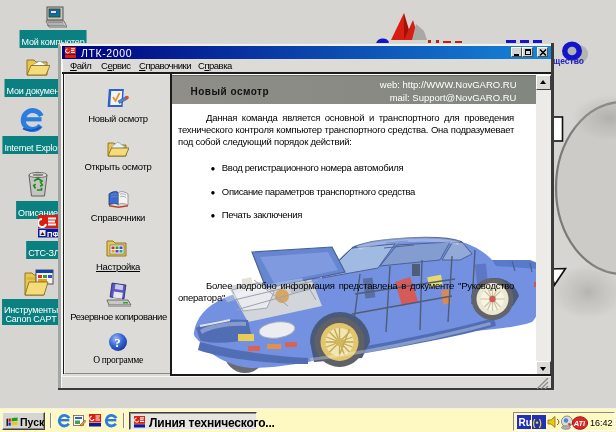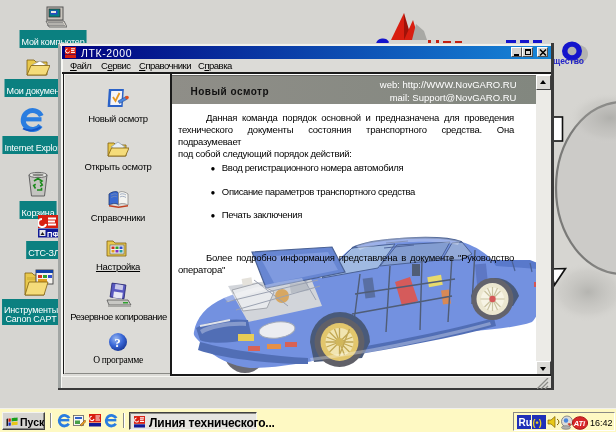--- a/index.html
+++ b/index.html
@@ -64,21 +64,21 @@
   <path d="M3 21.5 C8 24.5 16 24 20.5 20" stroke="#1456c8" stroke-width="2" fill="none"></path>
 </svg>
 <div class="lbl" style="left:36px;top:136px">Internet Explorer</div>
 
 <svg class="abs" style="left:25px;top:171px" width="26" height="27" viewBox="0 0 26 27">
   <path d="M4 4 L22 4 L19.5 25 L6.5 25 Z" fill="#c4c4c0" stroke="#606060" stroke-width="1"></path>
   <ellipse cx="13" cy="4" rx="9" ry="2.6" fill="#e8e8e4" stroke="#606060" stroke-width="0.9"></ellipse>
   <ellipse cx="13" cy="4" rx="5.5" ry="1.4" fill="#8a8a86"></ellipse>
   <path d="M9 10 l4 -2.5 4 2.5 -1.5 1 1.8 3 -2.2 1.2 M10.5 17.5 l-1.8 -3 2 -1.2 M12 19 l4.5 0 0 -2.2" stroke="#1a8a1a" stroke-width="1.6" fill="none"></path>
 </svg>
-<div class="lbl" style="left:38px;top:201px">Корзина</div>
+<div class="lbl" style="left:38px;top:201px">Описание</div>
 
 <svg class="abs" style="left:38px;top:215px" width="24" height="23" viewBox="0 0 24 23">
   <rect x="0" y="0" width="24" height="13" fill="#d81e10"></rect>
   <path d="M4 4 a4 4 0 1 0 4 5 M10 3.5 h8 M10 6.5 h7 M10 9.5 h8" stroke="#fff" stroke-width="2" fill="none"></path>
   <rect x="0" y="13.5" width="24" height="9" fill="#101a96"></rect>
   <rect x="1.5" y="15" width="6" height="6" fill="#e8e8e8"></rect>
   <path d="M2.5 20 l2 -3 2 3 Z" fill="#202020"></path>
   <text x="9" y="21.5" font-size="7.5" font-weight="bold" fill="#fff" font-family="Liberation Sans">ПФ</text>
 </svg>
 <div class="lbl" style="left:50px;top:241px">СТС-ЗЛ-01</div>
@@ -275,31 +275,31 @@
         </g>
       </g>
     </svg>
 
     <div class="abs" style="left:0;top:1px;width:364px;height:29px;background:linear-gradient(90deg,#8f8e88,#82877f);border-top:1px solid #6a6a66;">
       <div class="abs" style="left:19px;top:9.5px;font-size:10px;letter-spacing:0.5px;font-weight:bold;color:#111;">Новый осмотр</div>
       <div class="abs" style="right:19px;top:2px;font-size:9.5px;color:#fff;text-align:right;line-height:13px;">web: http://WWW.NovGARO.RU<br>mail: Support@NovGARO.RU</div>
     </div>
 
     <div class="abs" style="left:6.5px;top:38px;width:336px;font-size:9.5px;letter-spacing:-0.25px;line-height:12px;color:#000;">
-      <div style="text-align:justify;text-align-last:justify;text-indent:28px;">Данная команда порядок основной и предназначена для проведения</div>
-      <div style="text-align:justify;text-align-last:justify;">технического документы состояния транспортного средства. Она подразумевает</div>
+      <div style="text-align:justify;text-align-last:justify;text-indent:28px;">Данная команда является основной и транспортного для проведения</div>
+      <div style="text-align:justify;text-align-last:justify;">технического контроля компьютер транспортного средства. Она подразумевает</div>
       <div>под собой следующий порядок действий:</div>
     </div>
     <div class="abs" style="left:39px;top:83px;font-size:9.5px;letter-spacing:-0.35px;color:#000;line-height:22.5px;">
       <div><span style="font-size:8px;">●</span>&nbsp;&nbsp;&nbsp;Ввод регистрационного номера автомобиля</div>
       <div><span style="font-size:8px;">●</span>&nbsp;&nbsp;&nbsp;Описание параметров транспортного средства</div>
       <div><span style="font-size:8px;">●</span>&nbsp;&nbsp;&nbsp;Печать заключения</div>
     </div>
     <div class="abs" style="left:6.5px;top:178px;width:336px;font-size:9.5px;letter-spacing:-0.25px;line-height:12px;color:#000;">
-      <div style="text-align:justify;text-align-last:justify;text-indent:28px;">Более подробно информация представлена в документе "Руководство</div>
+      <div style="text-align:justify;text-align-last:justify;text-indent:28px;margin-top:28px;">Более подробно информация представлена в документе "Руководство</div>
       <div>оператора"</div>
     </div>
 
     <div class="abs" style="left:364px;top:1px;width:15px;height:301px;background:#ecebe7;">
       <div class="abs" style="left:0;top:0;width:15px;height:15px;background:#dcdbd7;border:1px solid;border-color:#fff #404040 #404040 #fff;">
           <div style="margin:4px auto 0;width:0;height:0;border:3.5px solid transparent;border-bottom:4.5px solid #000;border-top:none;"></div>
         </div>
       <div class="abs" style="left:0;top:286px;width:15px;height:15px;background:#dcdbd7;border:1px solid;border-color:#fff #404040 #404040 #fff;">
           <div style="margin:5px auto 0;width:0;height:0;border:3.5px solid transparent;border-top:4.5px solid #000;border-bottom:none;"></div>
         </div>

